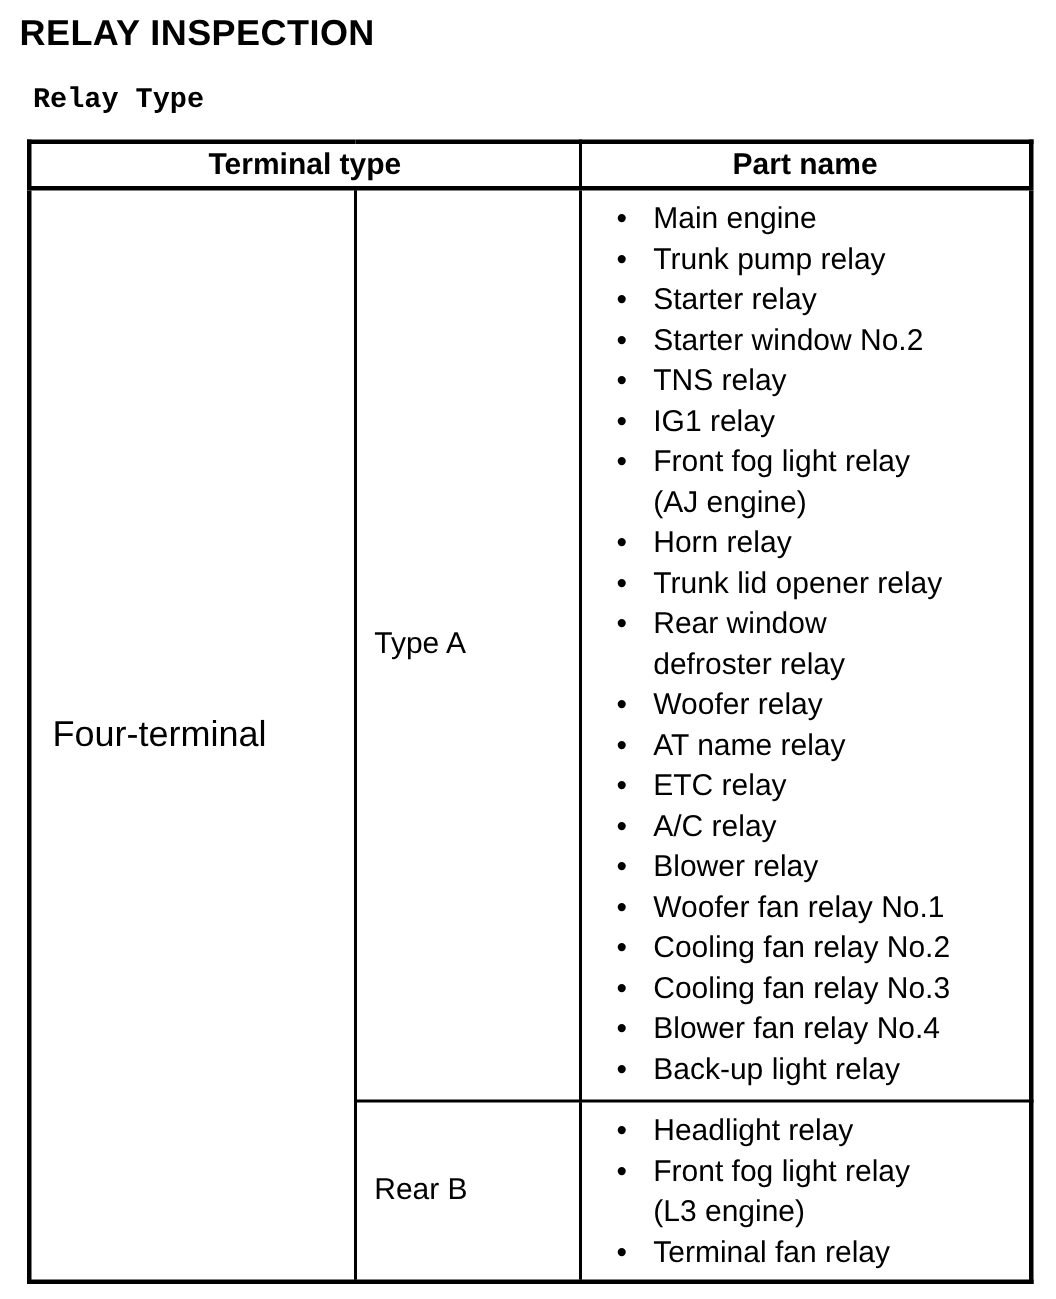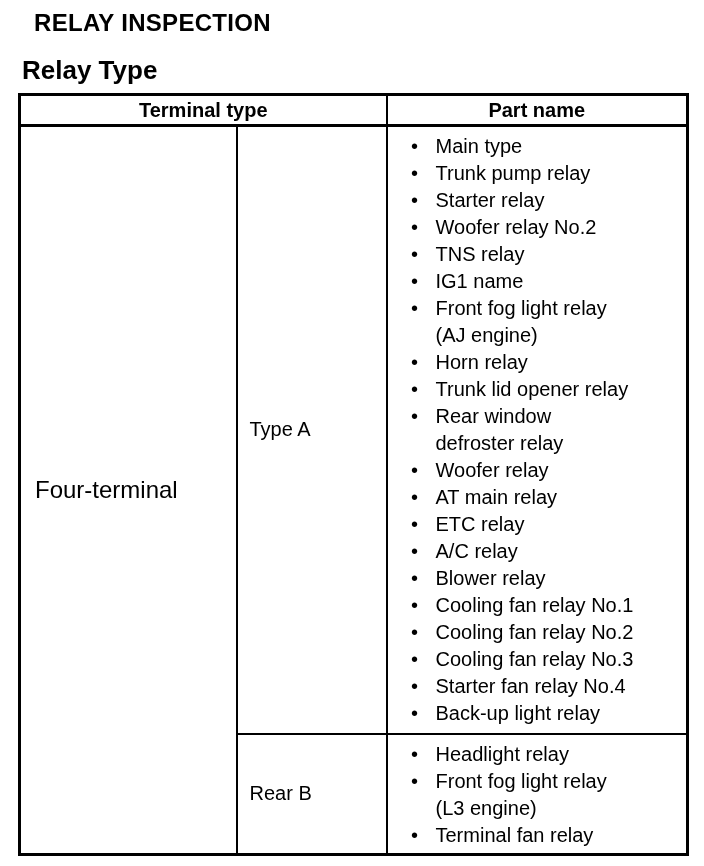--- a/index.html
+++ b/index.html
@@ -7,33 +7,34 @@
   body {
     width: 704px;
     height: 866px;
     position: relative;
     font-family: "Liberation Sans", sans-serif;
     color: #000000;
     overflow: hidden;
   }
   .page-title {
     position: absolute;
-    left: 34px;
+    left: 13px;
     top: 9px;
     font-size: 24px;
     font-weight: bold;
     letter-spacing: 0.3px;
     text-align: right;
   }
   .page-subtitle {
     position: absolute;
     left: 22px;
     top: 55px;
-    font-size: 26px;
+    font-size: 19px;
     font-weight: bold;
+    font-family: Liberation Mono, monospace;
   }
   table.relay-table {
     position: absolute;
     left: 18px;
     top: 93px;
     width: 668px;
     border-collapse: collapse;
     table-layout: fixed;
     border: 3px solid #000;
   }
@@ -109,41 +110,41 @@
     </tr>
   </thead>
   <tbody>
     <tr class="row-type-a">
       <td class="terminal-cell" rowspan="2">Four-terminal</td>
       <td class="type-cell">Type A</td>
       <td class="parts-cell">
         <ul class="parts-list">
             <li>
               <span class="bullet">•</span>
-              <span class="item-text">Main type</span>
+              <span class="item-text">Main engine</span>
             </li>
             <li>
               <span class="bullet">•</span>
               <span class="item-text">Trunk pump relay</span>
             </li>
             <li>
               <span class="bullet">•</span>
               <span class="item-text">Starter relay</span>
             </li>
             <li>
               <span class="bullet">•</span>
-              <span class="item-text">Woofer relay No.2</span>
+              <span class="item-text">Starter window No.2</span>
             </li>
             <li>
               <span class="bullet">•</span>
               <span class="item-text">TNS relay</span>
             </li>
             <li>
               <span class="bullet">•</span>
-              <span class="item-text">IG1 name</span>
+              <span class="item-text">IG1 relay</span>
             </li>
             <li>
               <span class="bullet">•</span>
               <span class="item-text">Front fog light relay
 (AJ engine)</span>
             </li>
             <li>
               <span class="bullet">•</span>
               <span class="item-text">Horn relay</span>
             </li>
@@ -155,49 +156,49 @@
               <span class="bullet">•</span>
               <span class="item-text">Rear window
 defroster relay</span>
             </li>
             <li>
               <span class="bullet">•</span>
               <span class="item-text">Woofer relay</span>
             </li>
             <li>
               <span class="bullet">•</span>
-              <span class="item-text">AT main relay</span>
+              <span class="item-text">AT name relay</span>
             </li>
             <li>
               <span class="bullet">•</span>
               <span class="item-text">ETC relay</span>
             </li>
             <li>
               <span class="bullet">•</span>
               <span class="item-text">A/C relay</span>
             </li>
             <li>
               <span class="bullet">•</span>
               <span class="item-text">Blower relay</span>
             </li>
             <li>
               <span class="bullet">•</span>
-              <span class="item-text">Cooling fan relay No.1</span>
+              <span class="item-text">Woofer fan relay No.1</span>
             </li>
             <li>
               <span class="bullet">•</span>
               <span class="item-text">Cooling fan relay No.2</span>
             </li>
             <li>
               <span class="bullet">•</span>
               <span class="item-text">Cooling fan relay No.3</span>
             </li>
             <li>
               <span class="bullet">•</span>
-              <span class="item-text">Starter fan relay No.4</span>
+              <span class="item-text">Blower fan relay No.4</span>
             </li>
             <li>
               <span class="bullet">•</span>
               <span class="item-text">Back-up light relay</span>
             </li>
           </ul>
       </td>
     </tr>
     <tr class="row-type-b">
       <td class="type-cell">Rear B</td>

